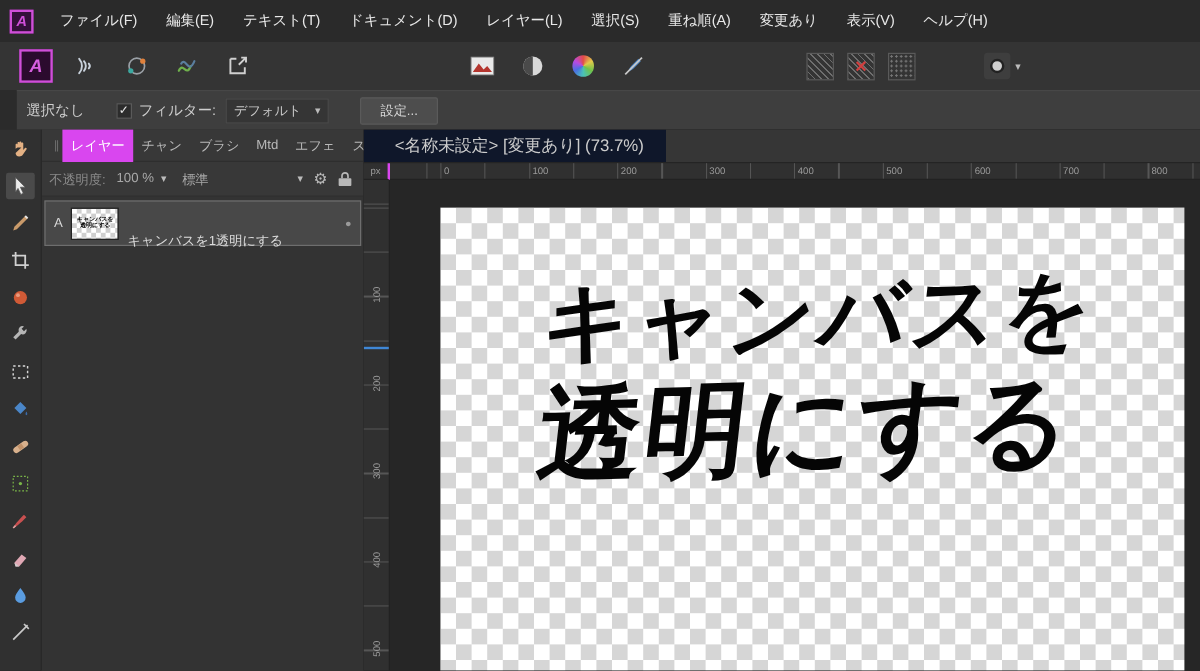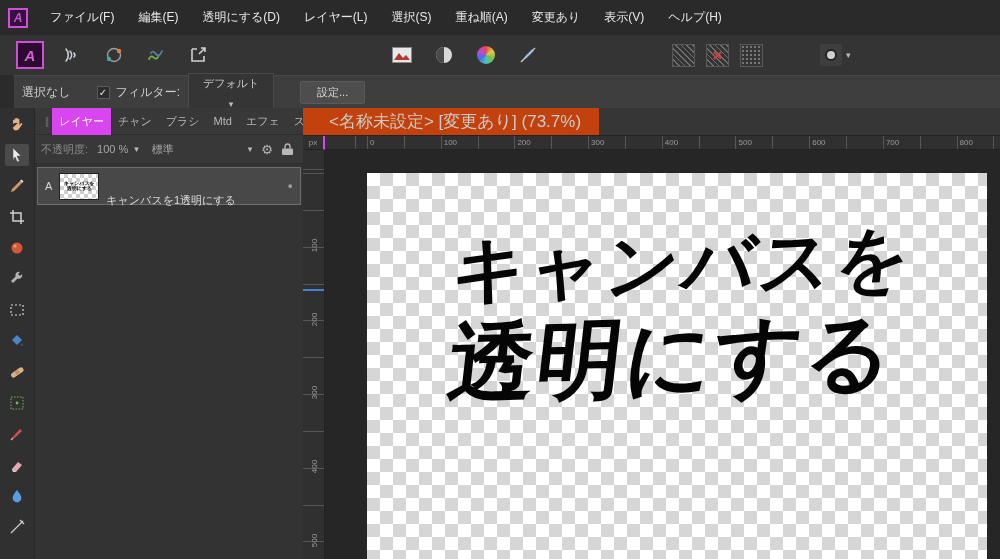--- a/index.html
+++ b/index.html
@@ -53,21 +53,21 @@
   .layerlist { flex:1; background:#333333; padding:3px 2px; }
   .layer-row { height:38px; background:#484848; border:1px solid #6e6e6e; display:flex; align-items:center; gap:7px; padding:0 7px; }
   .layer-badge { color:#d8d8d8; font-size:11px; }
   .thumb { width:40px; height:27px; background:conic-gradient(#cfcfcf 25%,#fff 0 50%,#cfcfcf 0 75%,#fff 0); background-size:8px 8px; border:1px solid #222; color:#000; font-size:5px; font-weight:bold; line-height:1.1; display:flex; flex-direction:column; align-items:center; justify-content:center; overflow:hidden; }
   .layer-name { font-size:11px; color:#dcdcdc; white-space:nowrap; overflow:hidden;margin-top:28px; }
   .vis-dot { margin-left:auto; color:#9a9a9a; font-size:9px; }
 
   
   .docarea { flex:1; position:relative; background:#262626; overflow:hidden; }
   .doctabbar { position:absolute; top:0; left:0; right:0; height:28px; background:#363636; border-bottom:1px solid #242424; display:flex; align-items:center; }
-  .doctab { height:100%; display:flex; align-items:center; padding:0 18px 0 26px; background:#c2410c; font-size:17px; color:#cccccc; }
+  .doctab { height:100%; display:flex; align-items:center; padding:0 18px 0 26px; background:#0f172a; font-size:14px; color:#cccccc; }
   .corner { position:absolute; top:28px; left:0; width:22px; height:14px; background:#303030; color:#9a9a9a; font-size:8px; display:flex; align-items:center; justify-content:center; border-bottom:1px solid #222; border-right:2px solid #d946ef; }
   .hruler { position:absolute; top:28px; left:22px; right:0; height:14px; background:#303030; border-bottom:1px solid #222; overflow:hidden;
     background-image:repeating-linear-gradient(to right,#565656 0 1px,transparent 1px 36.85px); background-position:42px 0; }
   .hnum { position:absolute; top:2px; font-size:8px; color:#9a9a9a; padding-left:3px; }
   .vruler { position:absolute; top:42px; left:0; width:22px; bottom:0; background:#303030; border-right:1px solid #222; overflow:hidden;
     background-image:repeating-linear-gradient(to bottom,#565656 0 1px,transparent 1px 36.85px); background-position:0 23px; }
   .vnum { position:absolute; left:0; width:22px; text-align:center; font-size:8px; color:#9a9a9a; transform:rotate(-90deg); }
   .vmarker { position:absolute; left:0; width:22px; height:2px; background:#3f87d6; top:139px; }
   .viewport { position:absolute; top:42px; left:22px; right:0; bottom:0; background:#262626; overflow:hidden; }
   .canvas { position:absolute; left:42px; top:23px; width:620px; height:420px;
@@ -81,21 +81,22 @@
 </style>
 </head>
 <body>
 
 <div class="window">
 
   <div class="menubar">
     <div class="appicon">A</div>
     <span class="menu-item">ファイル(F)</span>
     <span class="menu-item">編集(E)</span>
-    <span class="menu-item">透明にする(D)</span>
+    <span class="menu-item">テキスト(T)</span>
+    <span class="menu-item">ドキュメント(D)</span>
     <span class="menu-item">レイヤー(L)</span>
     <span class="menu-item">選択(S)</span>
     <span class="menu-item">重ね順(A)</span>
     <span class="menu-item">変更あり</span>
     <span class="menu-item">表示(V)</span>
     <span class="menu-item">ヘルプ(H)</span>
   </div>
 
   <div class="toolbar">
     <div class="tb-group" style="left:16px;">
@@ -165,21 +166,21 @@
           </div>
         <span class="chev">▾</span>
       </div>
     </div>
   </div>
 
   <div class="contextbar">
     <span class="ctx-status">選択なし</span>
     <span class="checkbox">✓</span>
     <span class="ctx-label">フィルター:</span>
-    <span class="dd" style="width:86px;flex-direction:column;">
+    <span class="dd" style="width:86px;">
       <span style="flex:1;">デフォルト</span>
       <span class="chev">▾</span>
     </span>
     <span class="btn">設定...</span>
   </div>
 
   <div class="main">
 
     <div class="toolcol">
       <div class="tool">

